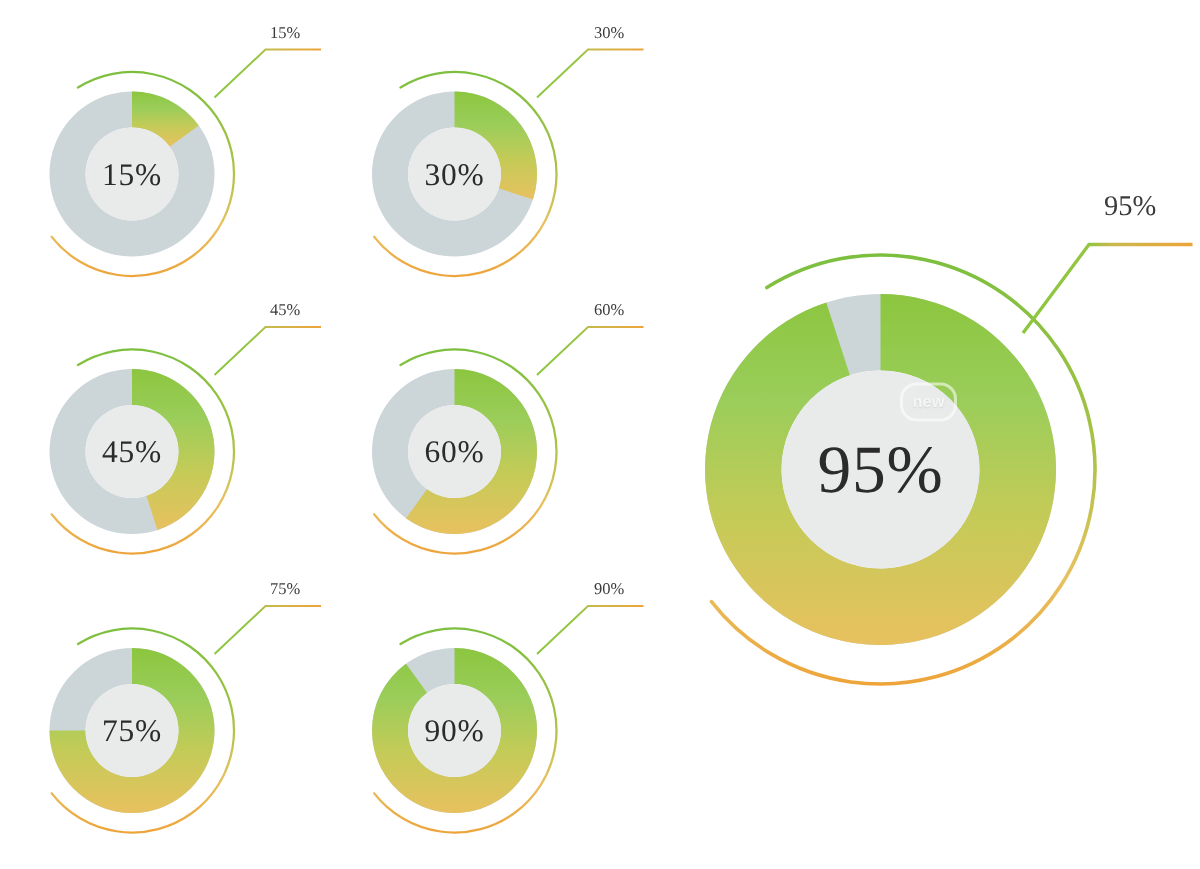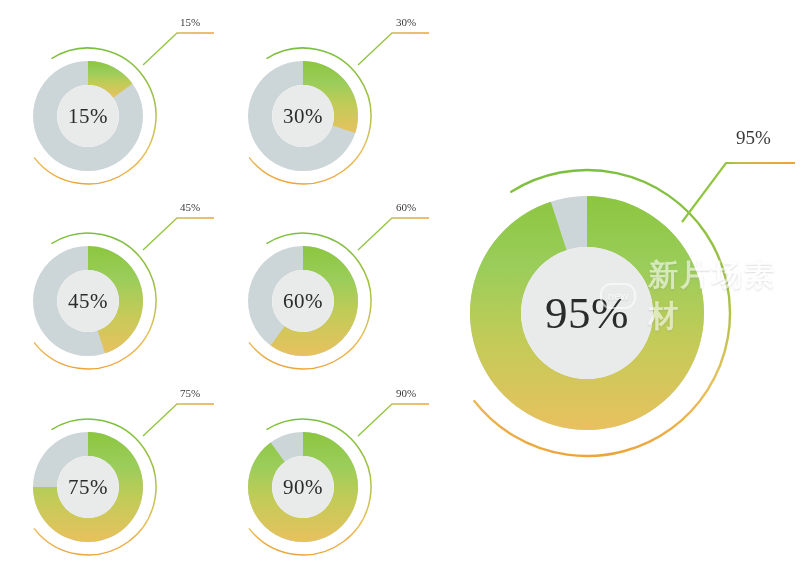--- a/index.html
+++ b/index.html
@@ -338,15 +338,14 @@
           <stop offset="0.4" stop-color="#95c541"></stop>
           <stop offset="0.52" stop-color="#c9b94d"></stop>
           <stop offset="1" stop-color="#eda43a"></stop>
         </linearGradient>
       </defs>
       <path d="M 682 222 L 726 163 L 795 163" fill="none" stroke="url(#callline-6)" stroke-width="2.2"></path>
     </svg>
     <div class="callout-text" style="left: 736px; top: 127px; font-size: 19px;">95%</div>
     <div class="wm" style="left: 600px; top: 255px;">
       <div class="wm-badge">new</div>
-      <div class="wm-text">新片场素材</div>
     </div>
   </div>
 
 </body></html>

